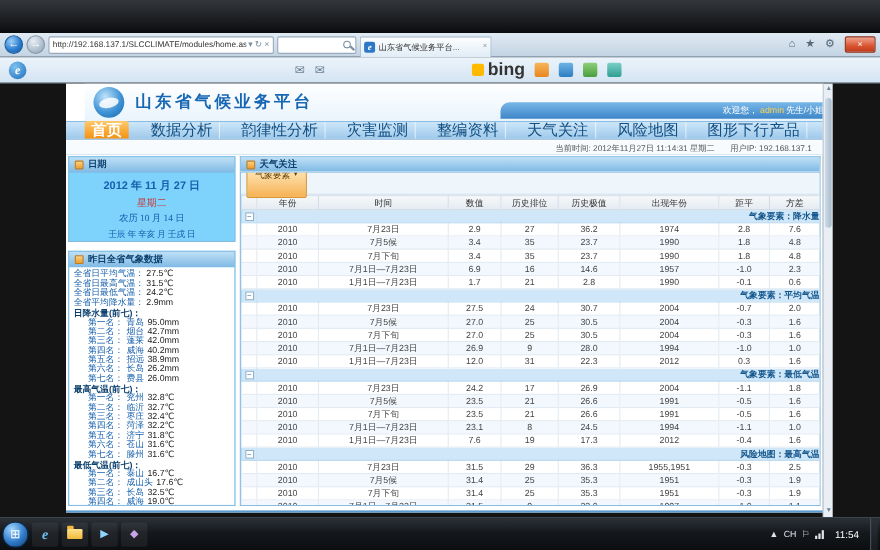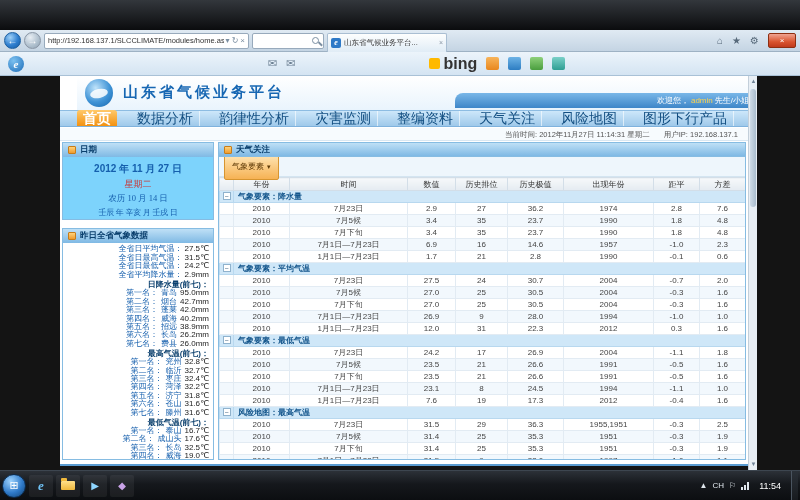--- a/index.html
+++ b/index.html
@@ -63,40 +63,40 @@
   .panel{border:1px solid #86bce2;background:#7dd3fc;}
   .panelhdr{height:14px;background:linear-gradient(#bfe0f6,#7fb9e4);display:flex;align-items:center;gap:4px;padding:0 5px;font-size:8.5px;font-weight:bold;color:#0a3f6d;}
   .phicon{width:8px;height:8px;border-radius:1px;background:linear-gradient(#ffd27a,#ef9b2d);border:1px solid #c77c18;flex:none;}
   .datepanel{position:absolute;left:0;right:0;top:0;}
   .datebody{height:62px;text-align:center;padding-top:5px;}
   .datebody .d1{font-size:10px;font-weight:bold;color:#155fad;}
   .datebody .d2{font-size:9px;color:#c43c3c;margin-top:2px;}
   .datebody .d3{font-size:8.5px;color:#155fad;margin-top:2px;font-family:Liberation Serif, serif;}
   .datebody .d4{font-size:8px;color:#155fad;margin-top:2px;letter-spacing:-0.3px;}
   .weatherpanel{position:absolute;left:0;right:0;top:86px;bottom:0;}
-  .weatherbody{position:absolute;top:14px;left:0;right:0;bottom:0;overflow:hidden;padding:2px 4px;background:#fff;text-align:right;}
+  .weatherbody{position:absolute;top:14px;left:0;right:0;bottom:0;overflow:hidden;padding:2px 4px;background:#fff;}
   .statline{font-size:8px;line-height:8.6px;color:#155fad;white-space:nowrap;}
   .statline .sval{color:#222;margin-left:2px;}
   .rankhead{font-size:8px;line-height:9px;color:#0a3f6d;font-weight:bold;margin-top:1px;}
   .rankline{font-size:8px;line-height:8.4px;color:#155fad;padding-left:13px;white-space:nowrap;}
   .rankline .rsta{margin:0 3px;}
   .rankline .rval{color:#222;}
 
   
   .maincol{position:absolute;left:158px;top:66px;right:2px;bottom:4px;}
   .maincol .panelhdr{border:1px solid #86bce2;border-bottom:none;}
   .contentbox{position:absolute;top:14px;left:0;right:0;bottom:0;border:1px solid #86bce2;background:#fff;overflow:hidden;}
   .toolbar{height:20px;background:#eef6fc;border-bottom:1px solid #d4e5f1;display:flex;align-items:center;padding:0 5px;}
-  .filterbtn{height:27px;display:flex;align-items:center;gap:3px;padding:0 7px;background:linear-gradient(#ffe7b8,#f6b254);border:1px solid #d79530;border-radius:2px;font-size:8px;color:#5d3a07;cursor:default;}
+  .filterbtn{height:27px;display:flex;align-items:flex-start;gap:3px;padding:0 7px;background:linear-gradient(#ffe7b8,#f6b254);border:1px solid #d79530;border-radius:2px;font-size:8px;color:#5d3a07;cursor:default;}
   .caret{font-size:7px;}
   .datatable{width:100%;border-collapse:collapse;table-layout:fixed;font-size:8px;color:#444;}
   .datatable th{height:13px;background:linear-gradient(#f6f8fa,#e4ebf1);border:1px solid #d3dee8;font-weight:normal;color:#333;font-size:8px;overflow:hidden;white-space:nowrap;}
   .datatable td{height:12px;border:1px solid #e2ebf3;text-align:center;overflow:hidden;white-space:nowrap;}
   tr.grouprow td{background:#cfe7f8;border-color:#b8d8ef;}
-  tr.grouprow .glabel{text-align:left;color:#14568c;font-weight:bold;padding-left:4px;}
+  tr.grouprow .glabel{text-align:right;color:#14568c;font-weight:bold;padding-left:4px;}
   .expander{display:inline-block;width:8px;height:8px;line-height:7px;font-size:7px;color:#4a6b88;background:#fff;border:1px solid #8fb2cd;text-align:center;}
   tr.datarow.alt td{background:#f2f8fd;}
 
   
   .taskbar{position:absolute;left:0;top:470px;width:800px;height:30px;background:linear-gradient(#2c3138,#15181c 45%,#0c0e11);border-top:1px solid #3d4650;display:flex;align-items:center;padding:0 2px;gap:3px;}
   .startorb{width:24px;height:24px;border-radius:50%;background:radial-gradient(circle at 35% 28%,#9fd4ff,#2f7ac9 55%,#11406f);border:1px solid #0c2c4e;display:flex;align-items:center;justify-content:center;color:#fff;font-size:11px;flex:none;}
   .qicon{width:24px;height:22px;border-radius:2px;display:flex;align-items:center;justify-content:center;font-size:12px;background:rgba(255,255,255,.06);flex:none;color:#cfd8e0;}
   .qicon.ie{color:#6fc0f2;font:italic bold 13px "Liberation Serif",serif;}
   .folderico{width:14px;height:9px;background:linear-gradient(#ffe08a,#f0b93c);border-radius:1px;position:relative;}
   .folderico::before{content:"";position:absolute;left:0;top:-3px;width:6px;height:3px;background:#f0b93c;border-radius:1px 1px 0 0;}

